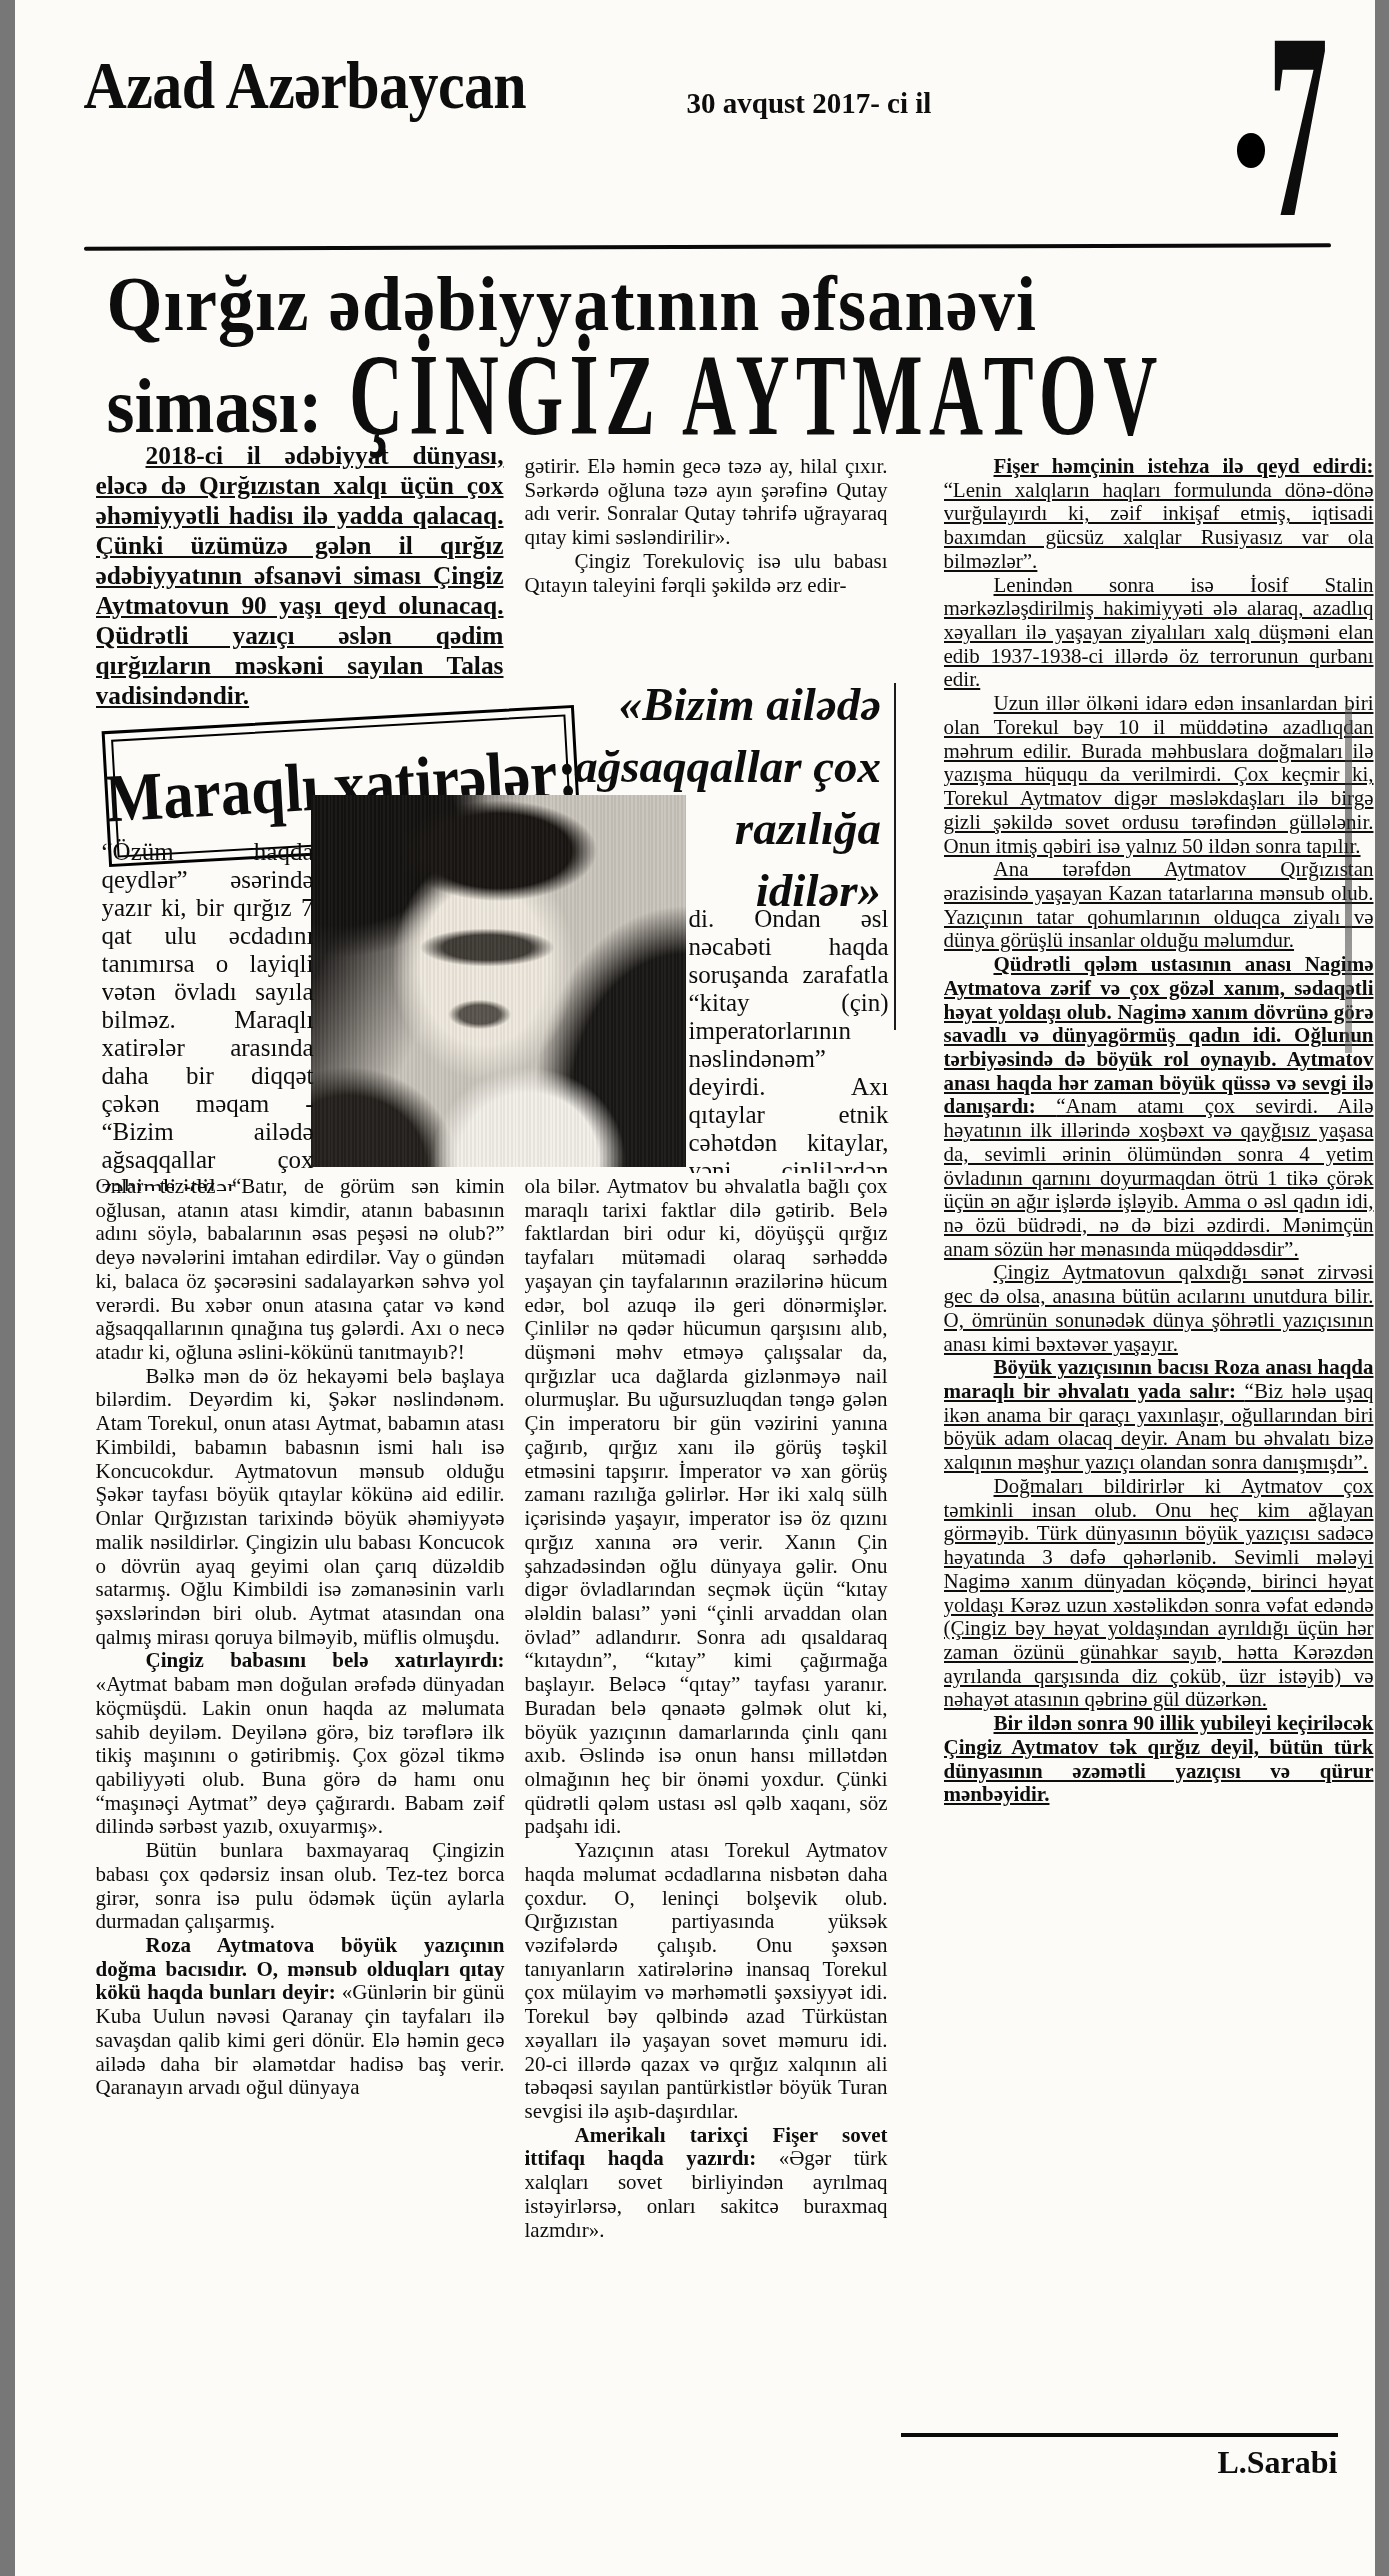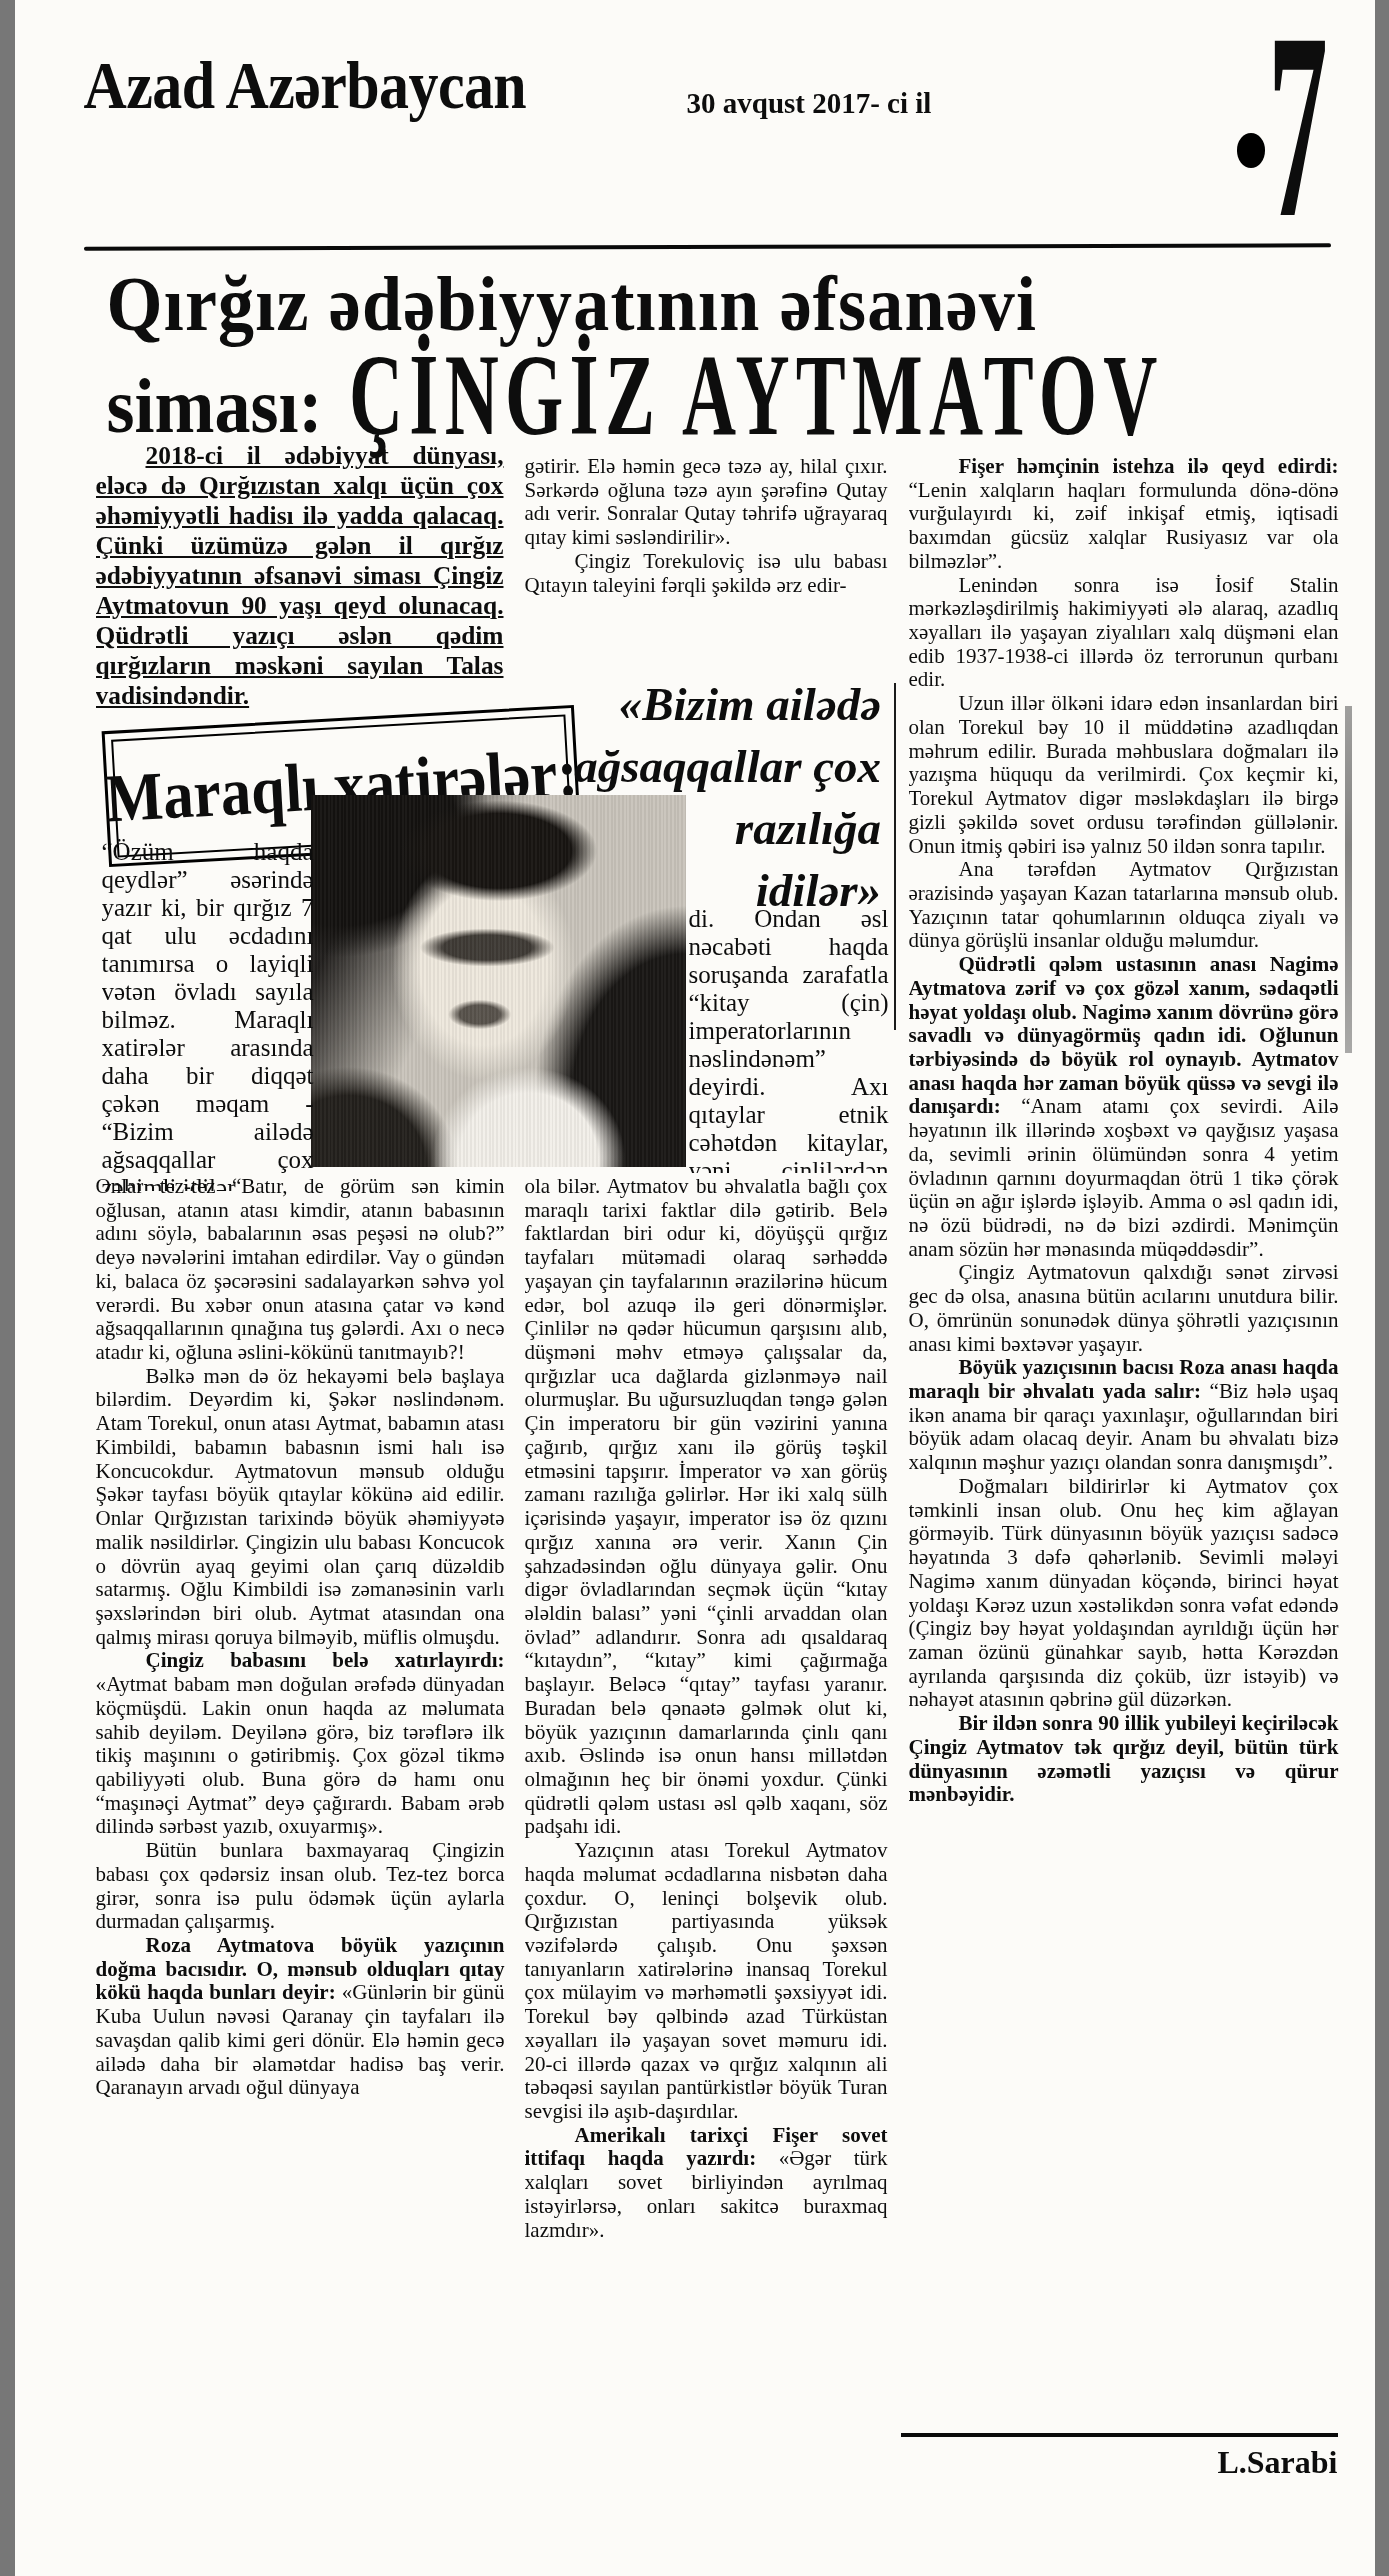--- a/index.html
+++ b/index.html
@@ -91,21 +91,21 @@
     background:linear-gradient(180deg,#555,#222 40%,#666);opacity:.55;filter:blur(0.6px);
   }
   .sig-rule{position:absolute;left:886px;top:2433px;width:437px;height:3.7px;background:#0a0a0a;}
   .signature{
     position:absolute;left:886px;top:2444px;width:437px;text-align:right;
     font-size:32px;font-weight:bold;
   }
   
   #col1-lead  {left:81px;top:441px;width:408px;height:279px;}
   #col2-top   {left:510px;top:455px;width:363px;height:234px;}
-  #col3       {left:894px;top:455px;width:430px;height:1967px;}
+  #col3       {left:929px;top:455px;width:430px;height:1967px;text-decoration:underline;}
   #col1-narrow{left:81px;top:838px;width:212px;height:353px;margin-left:6px;}
   #col2-narrow{left:674px;top:905px;width:200px;height:268px;}
   #col1-wide  {left:81px;top:1175px;width:409px;height:1369px;}
   #col2-wide  {left:510px;top:1175px;width:363px;height:1339px;}
   #col2-narrow .para,#col1-narrow .para{font-size:25px;line-height:1.12;}
 </style>
 </head>
 <body>
 
 <div class="page">
@@ -149,21 +149,21 @@
   <div class="col" id="col1-narrow">
     <p class="para">“Özüm haqda qeydlər” əsərində yazır ki, bir qırğız 7 qat ulu əcdadını tanımırsa o layiqli vətən övladı sayıla bilməz. Maraqlı xatirələr arasında daha bir diqqət çəkən məqam - “Bizim ailədə ağsaqqallar çox zəhimli idilər.</p>
   </div>
   <div class="col" id="col2-narrow">
     <p class="para">di. Ondan əsl nəcabəti haqda soruşanda zarafatla “kitay (çin) imperatorlarının nəslindənəm” deyirdi. Axı qıtaylar etnik cəhətdən kitaylar, yəni çinlilərdən fərqli tayfalardır. Lakin burada həqiqətin payı</p>
   </div>
 
   <div class="col" id="col1-wide">
     <p class="para"><b></b><span>Onlar tez-tez “Batır, de görüm sən kimin oğlusan, atanın atası kimdir, atanın babasının adını söylə, babalarının əsas peşəsi nə olub?” deyə nəvələrini imtahan edirdilər. Vay o gündən ki, balaca öz şəcərəsini sadalayarkən səhvə yol verərdi. Bu xəbər onun atasına çatar və kənd ağsaqqallarının qınağına tuş gələrdi. Axı o necə atadır ki, oğluna əslini-kökünü tanıtmayıb?!</span></p>
     <p class="para ind"><b></b><span>Bəlkə mən də öz hekayəmi belə başlaya bilərdim. Deyərdim ki, Şəkər nəslindənəm. Atam Torekul, onun atası Aytmat, babamın atası Kimbildi, babamın babasnın ismi halı isə Koncucokdur. Aytmatovun mənsub olduğu Şəkər tayfası böyük qıtaylar kökünə aid edilir. Onlar Qırğızıstan tarixində böyük əhəmiyyətə malik nəsildirlər. Çingizin ulu babası Koncucok o dövrün ayaq geyimi olan çarıq düzəldib satarmış. Oğlu Kimbildi isə zəmanəsinin varlı şəxslərindən biri olub. Aytmat atasından ona qalmış mirası qoruya bilməyib, müflis olmuşdu.</span></p>
-    <p class="para ind"><b>Çingiz babasını belə xatırlayırdı: </b><span>«Aytmat babam mən doğulan ərəfədə dünyadan köçmüşdü. Lakin onun haqda az məlumata sahib deyiləm. Deyilənə görə, biz tərəflərə ilk tikiş maşınını o gətiribmiş. Çox gözəl tikmə qabiliyyəti olub. Buna görə də hamı onu “maşınəçi Aytmat” deyə çağırardı. Babam ərəb dilində sərbəst yazıb, oxuyarmış».</span></p>
+    <p class="para ind"><b>Çingiz babasını belə xatırlayırdı: </b><span>«Aytmat babam mən doğulan ərəfədə dünyadan köçmüşdü. Lakin onun haqda az məlumata sahib deyiləm. Deyilənə görə, biz tərəflərə ilk tikiş maşınını o gətiribmiş. Çox gözəl tikmə qabiliyyəti olub. Buna görə də hamı onu “maşınəçi Aytmat” deyə çağırardı. Babam zəif dilində sərbəst yazıb, oxuyarmış».</span></p>
     <p class="para ind"><b></b><span>Bütün bunlara baxmayaraq Çingizin babası çox qədərsiz insan olub. Tez-tez borca girər, sonra isə pulu ödəmək üçün aylarla durmadan çalışarmış.</span></p>
     <p class="para ind"><b>Roza Aytmatova böyük yazıçının doğma bacısıdır. O, mənsub olduqları qıtay kökü haqda bunları deyir: </b><span>«Günlərin bir günü Kuba Uulun nəvəsi Qaranay çin tayfaları ilə savaşdan qalib kimi geri dönür. Elə həmin gecə ailədə daha bir əlamətdar hadisə baş verir. Qaranayın arvadı oğul dünyaya</span></p>
   </div>
 
   <div class="col" id="col2-wide">
     <p class="para"><b></b><span>ola bilər. Aytmatov bu əhvalatla bağlı çox maraqlı tarixi faktlar dilə gətirib. Belə faktlardan biri odur ki, döyüşçü qırğız tayfaları mütəmadi olaraq sərhəddə yaşayan çin tayfalarının ərazilərinə hücum edər, bol azuqə ilə geri dönərmişlər. Çinlilər nə qədər hücumun qarşısını alıb, düşməni məhv etməyə çalışsalar da, qırğızlar uca dağlarda gizlənməyə nail olurmuşlar. Bu uğursuzluqdan təngə gələn Çin imperatoru bir gün vəzirini yanına çağırıb, qırğız xanı ilə görüş təşkil etməsini tapşırır. İmperator və xan görüş zamanı razılığa gəlirlər. Hər iki xalq sülh içərisində yaşayır, imperator isə öz qızını qırğız xanına ərə verir. Xanın Çin şahzadəsindən oğlu dünyaya gəlir. Onu digər övladlarından seçmək üçün “kıtay ələldin balası” yəni “çinli arvaddan olan övlad” adlandırır. Sonra adı qısaldaraq “kıtaydın”, “kıtay” kimi çağırmağa başlayır. Beləcə “qıtay” tayfası yaranır. Buradan belə qənaətə gəlmək olut ki, böyük yazıçının damarlarında çinlı qanı axıb. Əslində isə onun hansı millətdən olmağının heç bir önəmi yoxdur. Çünki qüdrətli qələm ustası əsl qəlb xaqanı, söz padşahı idi.</span></p>
     <p class="para ind"><b></b><span>Yazıçının atası Torekul Aytmatov haqda məlumat əcdadlarına nisbətən daha çoxdur. O, leninçi bolşevik olub. Qırğızıstan partiyasında yüksək vəzifələrdə çalışıb. Onu şəxsən tanıyanların xatirələrinə inansaq Torekul çox mülayim və mərhəmətli şəxsiyyət idi. Torekul bəy qəlbində azad Türküstan xəyalları ilə yaşayan sovet məmuru idi. 20-ci illərdə qazax və qırğız xalqının ali təbəqəsi sayılan pantürkistlər böyük Turan sevgisi ilə aşıb-daşırdılar.</span></p>
     <p class="para ind"><b>Amerikalı tarixçi Fişer sovet ittifaqı haqda yazırdı: </b><span>«Əgər türk xalqları sovet birliyindən ayrılmaq istəyirlərsə, onları sakitcə buraxmaq lazmdır».</span></p>
   </div>
 

